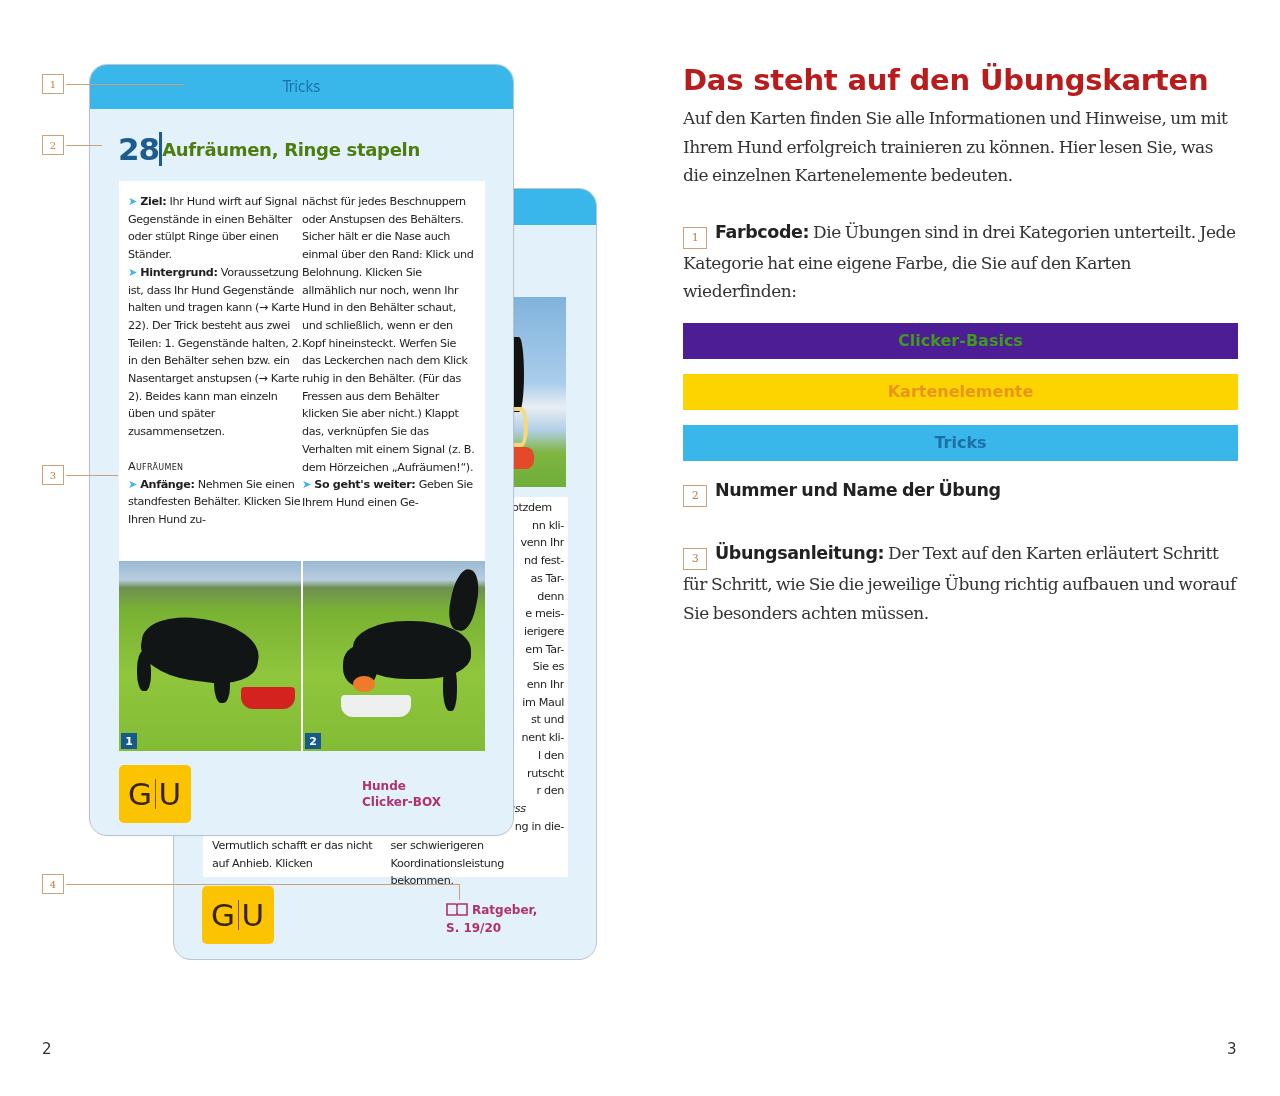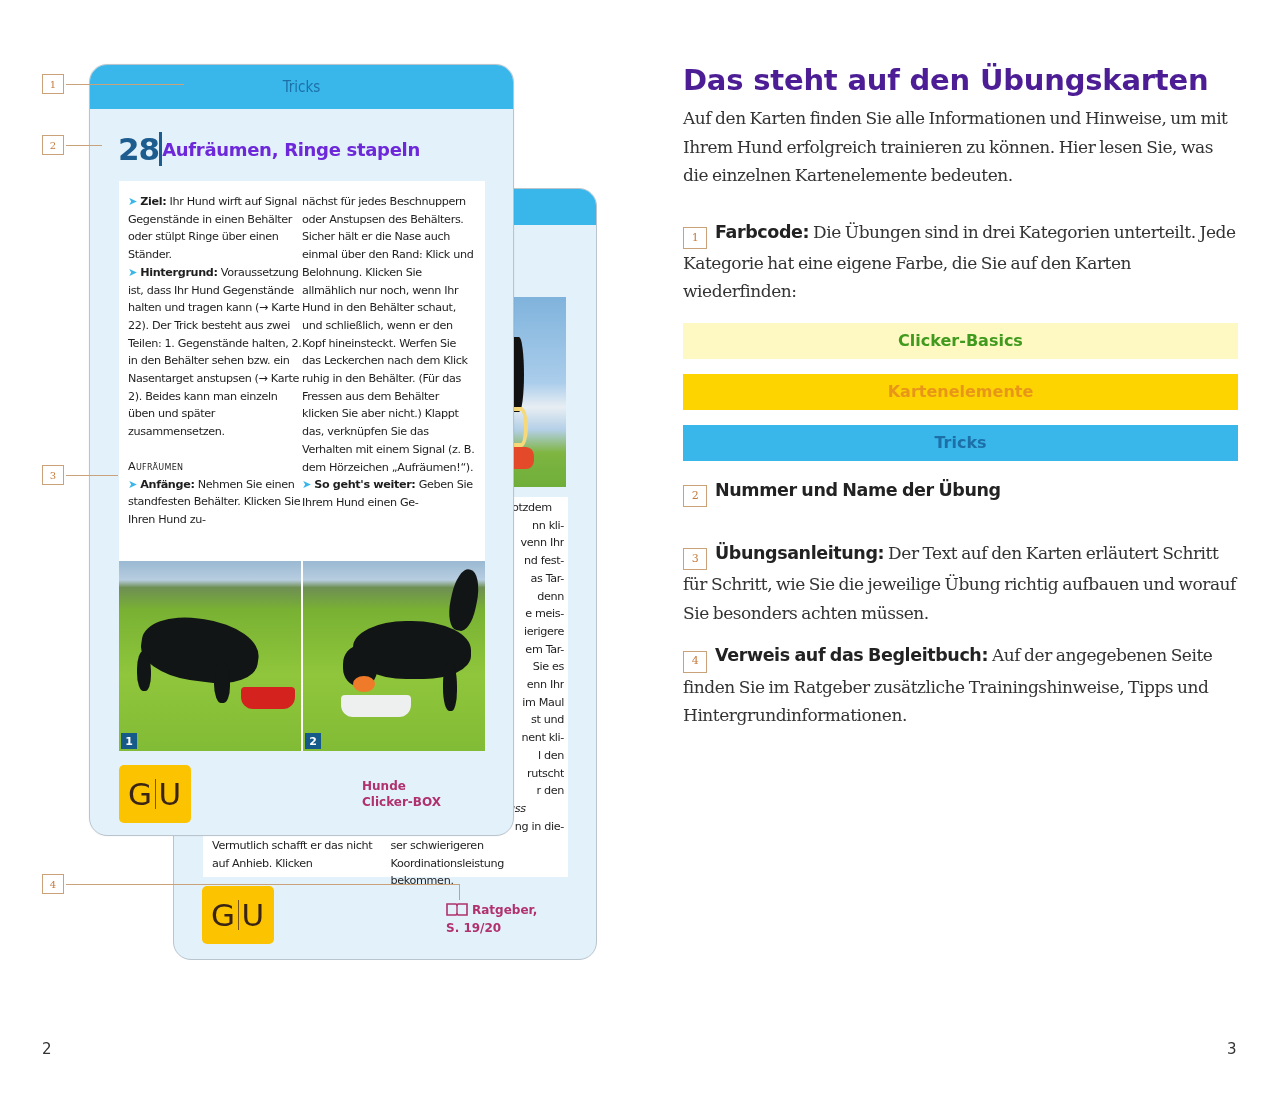--- a/index.html
+++ b/index.html
@@ -24,21 +24,21 @@
     font-size: 15px; color: #1d6fa8;
   }
   .card-back .card-header { height: 36px; }
 
   .card-title-row {
     position: absolute; left: 28px; top: 66px;
     display: flex; align-items: center; gap: 0;
   }
   .card-number { font-size: 31px; font-weight: bold; color: #1c5c8e; letter-spacing: -1px; }
   .card-divider { width: 3px; height: 34px; background: #1c5c8e; }
-  .card-title { font-size: 18px; font-weight: bold; color: #6d28d9; letter-spacing: -0.3px; }
+  .card-title { font-size: 18px; font-weight: bold; color: #4d7c0f; letter-spacing: -0.3px; }
 
   .card-body {
     position: absolute; left: 29px; top: 116px; width: 366px; height: 380px;
     background: #ffffff;
     display: flex; padding: 12px 9px 8px 9px;
     font-size: 11.2px; line-height: 17.7px; color: #1e1e1e;
     letter-spacing: -0.35px;
   }
   .card-col { flex: 1; }
   .card-col b { font-weight: bold; }
@@ -116,21 +116,21 @@
     font-family: "DejaVu Serif", serif; font-size: 10px; color: #c67a3c;
   }
   .leader { position: absolute; height: 1.3px; background: #c9a27a; z-index: 3; }
   .leader-v { position: absolute; width: 1.3px; background: #c9a27a; z-index: 3; }
 
   .page-num { position: absolute; top: 1040px; font-family: "DejaVu Sans", sans-serif; font-size: 15px; color: #333; }
 
   
   .right { position: absolute; left: 683px; top: 60px; width: 556px; }
   .heading {
-    font-family: "DejaVu Sans", sans-serif; font-size: 29px; color: #4c1d95;
+    font-family: "DejaVu Sans", sans-serif; font-size: 29px; color: #b91c1c;
     letter-spacing: -0.2px; line-height: 40px;
   }
   .para {
     font-family: "DejaVu Serif", serif; font-size: 17px; line-height: 28.5px; color: #333;
     letter-spacing: -0.45px; word-spacing: -1px;
   }
   .intro { margin-top: 4px; }
   .item { position: relative; }
   .item-marker {
     display: inline-flex; width: 24px; height: 22px; vertical-align: -3px;
@@ -266,31 +266,28 @@
 
 <div class="right">
   <h1 class="heading">Das steht auf den Übungskarten</h1>
   <p class="para intro">Auf den Karten finden Sie alle Informationen und Hinweise, um mit Ihrem Hund erfolgreich trainieren zu können. Hier lesen Sie, was die einzelnen Kartenelemente bedeuten.</p>
 
   <div class="item para" style="margin-top:28px;">
     <span class="item-marker">1</span><span class="item-label">Farbcode:</span><span> Die Übungen sind in drei Kategorien unterteilt. Jede Kategorie hat eine eigene Farbe, die Sie auf den Karten wiederfinden:</span>
   </div>
 
   <div style="margin-top:17px;">
-    <div class="color-bar" id="bar0" style="background: #fef9c3; color: rgb(63, 154, 30);">Clicker-Basics</div>
+    <div class="color-bar" id="bar0" style="background: #4c1d95; color: rgb(63, 154, 30);">Clicker-Basics</div>
     <div class="color-bar" id="bar1" style="background: rgb(253, 211, 0); color: rgb(232, 150, 26);">Kartenelemente</div>
     <div class="color-bar" id="bar2" style="background: rgb(58, 183, 234); color: rgb(29, 111, 168);">Tricks</div>
   </div>
 
   <div class="item para" style="margin-top:0px;">
     <span class="item-marker">2</span><span class="item-label">Nummer und Name der Übung</span>
   </div>
 
   <div class="item para" style="margin-top:32px;">
     <span class="item-marker">3</span><span class="item-label">Übungsanleitung:</span><span> Der Text auf den Karten erläutert Schritt für Schritt, wie Sie die jeweilige Übung richtig aufbauen und worauf Sie besonders achten müssen.</span>
   </div>
 
-  <div class="item para" style="margin-top:14px;">
-    <span class="item-marker">4</span><span class="item-label">Verweis auf das Begleitbuch:</span><span> Auf der angegebenen Seite finden Sie im Ratgeber zusätzliche Trainingshinweise, Tipps und Hintergrundinformationen.</span>
-  </div>
 </div>
 
 <div class="page-num" style="left:1227px;">3</div>
 
 </body></html>

